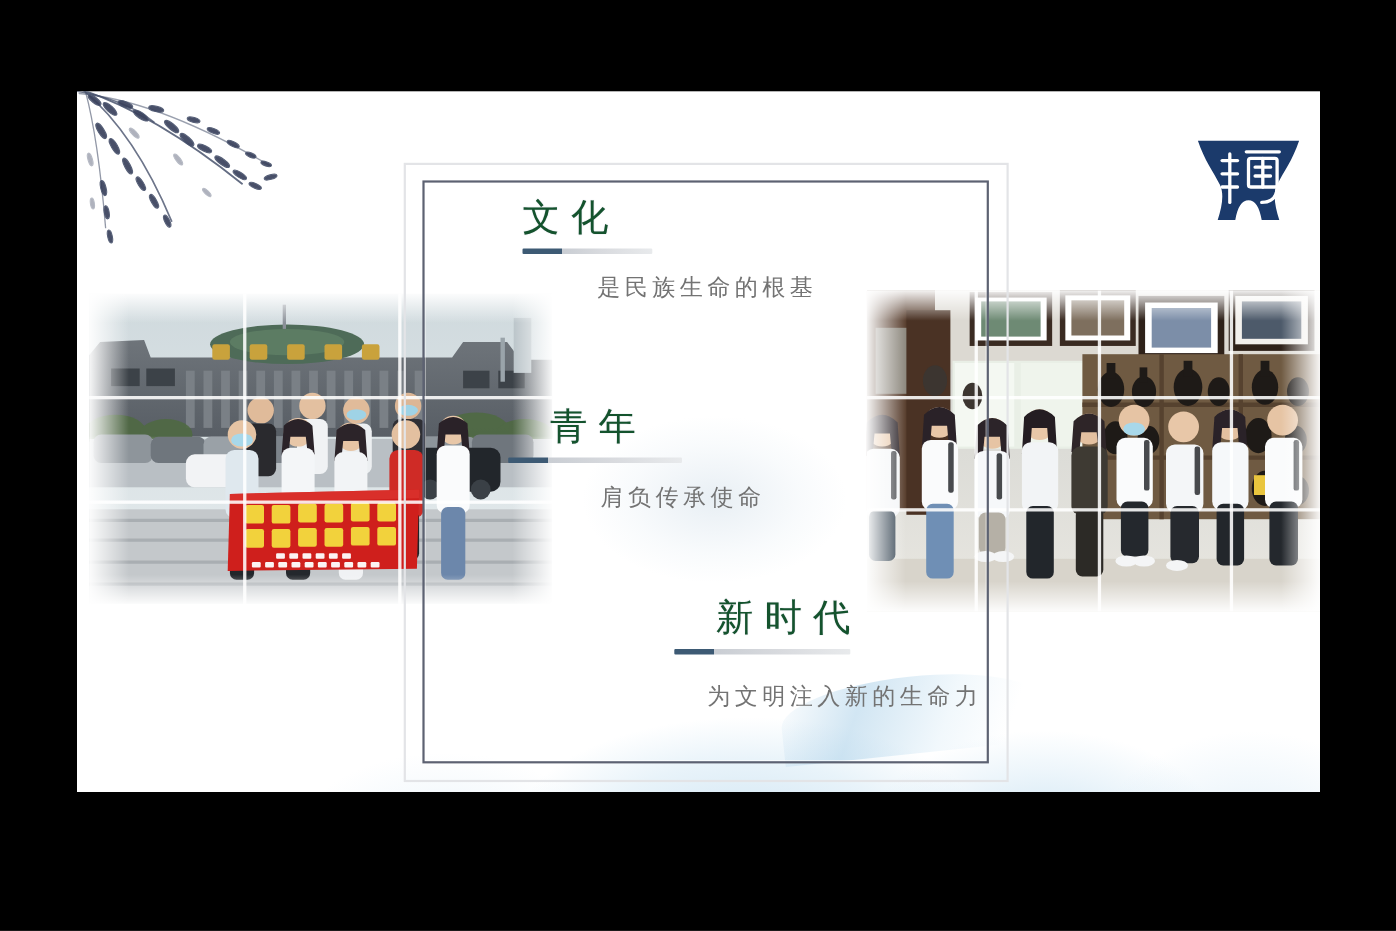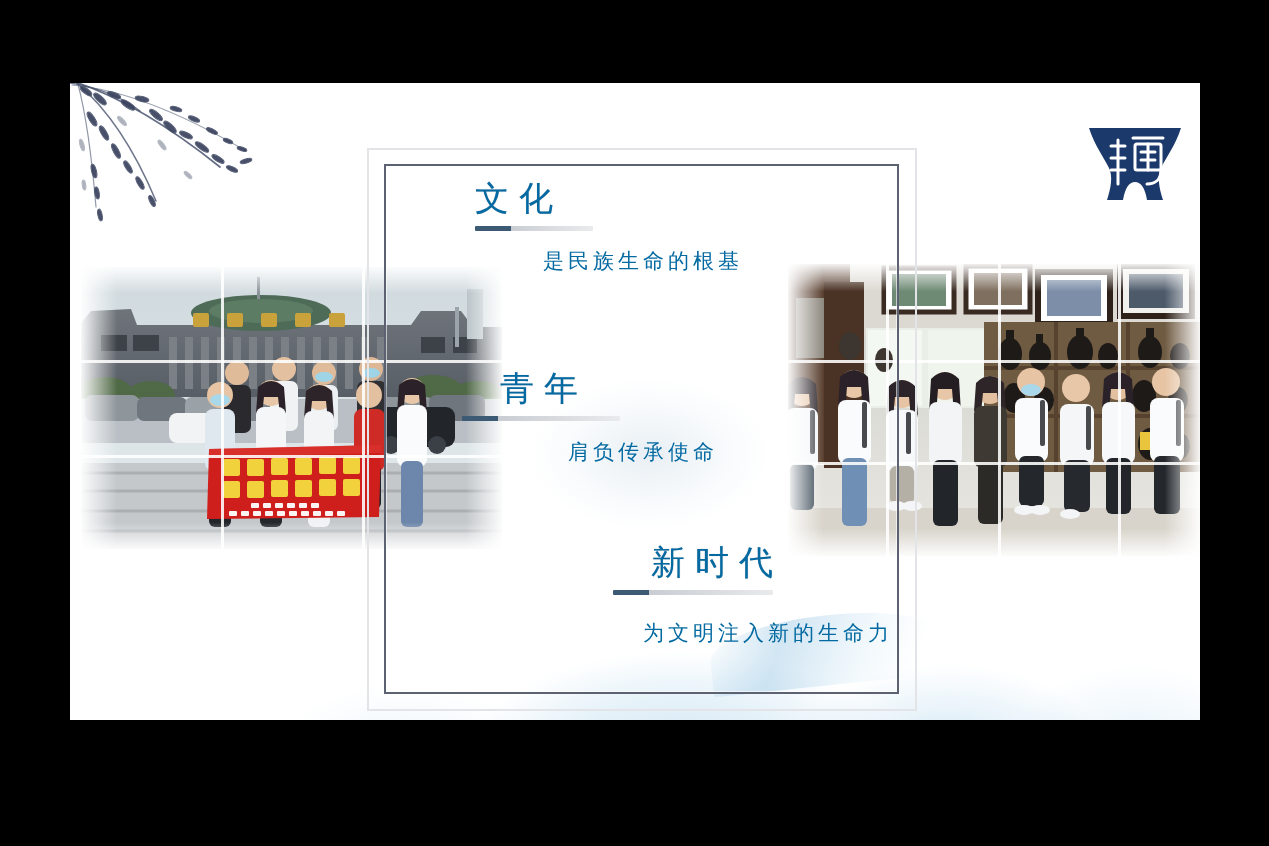--- a/index.html
+++ b/index.html
@@ -168,53 +168,53 @@
 
   
   .block {
     position: absolute;
     z-index: 6;
   }
   .headline {
     font-family: "Liberation Serif", "DejaVu Serif", serif;
     font-size: 34px;
     letter-spacing: 10px;
-    color: #0369a1;
+    color: #14532d;
     white-space: nowrap;
     line-height: 1.05;
     font-weight: 400;
     text-shadow: 0 0 1px rgba(40,58,92,0.35);
   }
   .rule {
     position: relative;
     height: 5px;
     margin-top: 9px;
     background: linear-gradient(to right,
         #3d5a74 0px, #3d5a74 36px,
         #c9cdd3 36px, #d8dade 60%, #e8eaec 100%);
     border-radius: 1px;
   }
   .subline {
     font-family: "Liberation Serif", "DejaVu Serif", serif;
     font-size: 21px;
     letter-spacing: 4px;
-    color: #0369a1;
+    color: #737373;
     white-space: nowrap;
     margin-top: 14px;
   }
 
   
   #block-culture { left: 405px; top: 98px; }
   #block-culture .rule { width: 118px; }
   #block-culture .subline { margin-left: 68px; margin-top: 16px; }
 
   
   #block-youth { left: 430px; top: 288px; }
   #block-youth .rule { width: 158px; margin-left: -38px; }
-  #block-youth .subline { margin-left: 68px; margin-top: 17px; }
+  #block-youth .subline { margin-left: 46px; margin-top: 17px; }
 
   
   #block-era { left: 581px; top: 462px; }
   #block-era .rule { width: 160px; margin-left: -38px; }
   #block-era .subline { margin-left: -8px; margin-top: 24px; }
 </style>
 </head>
 <body>
 
 <div id="stage">

